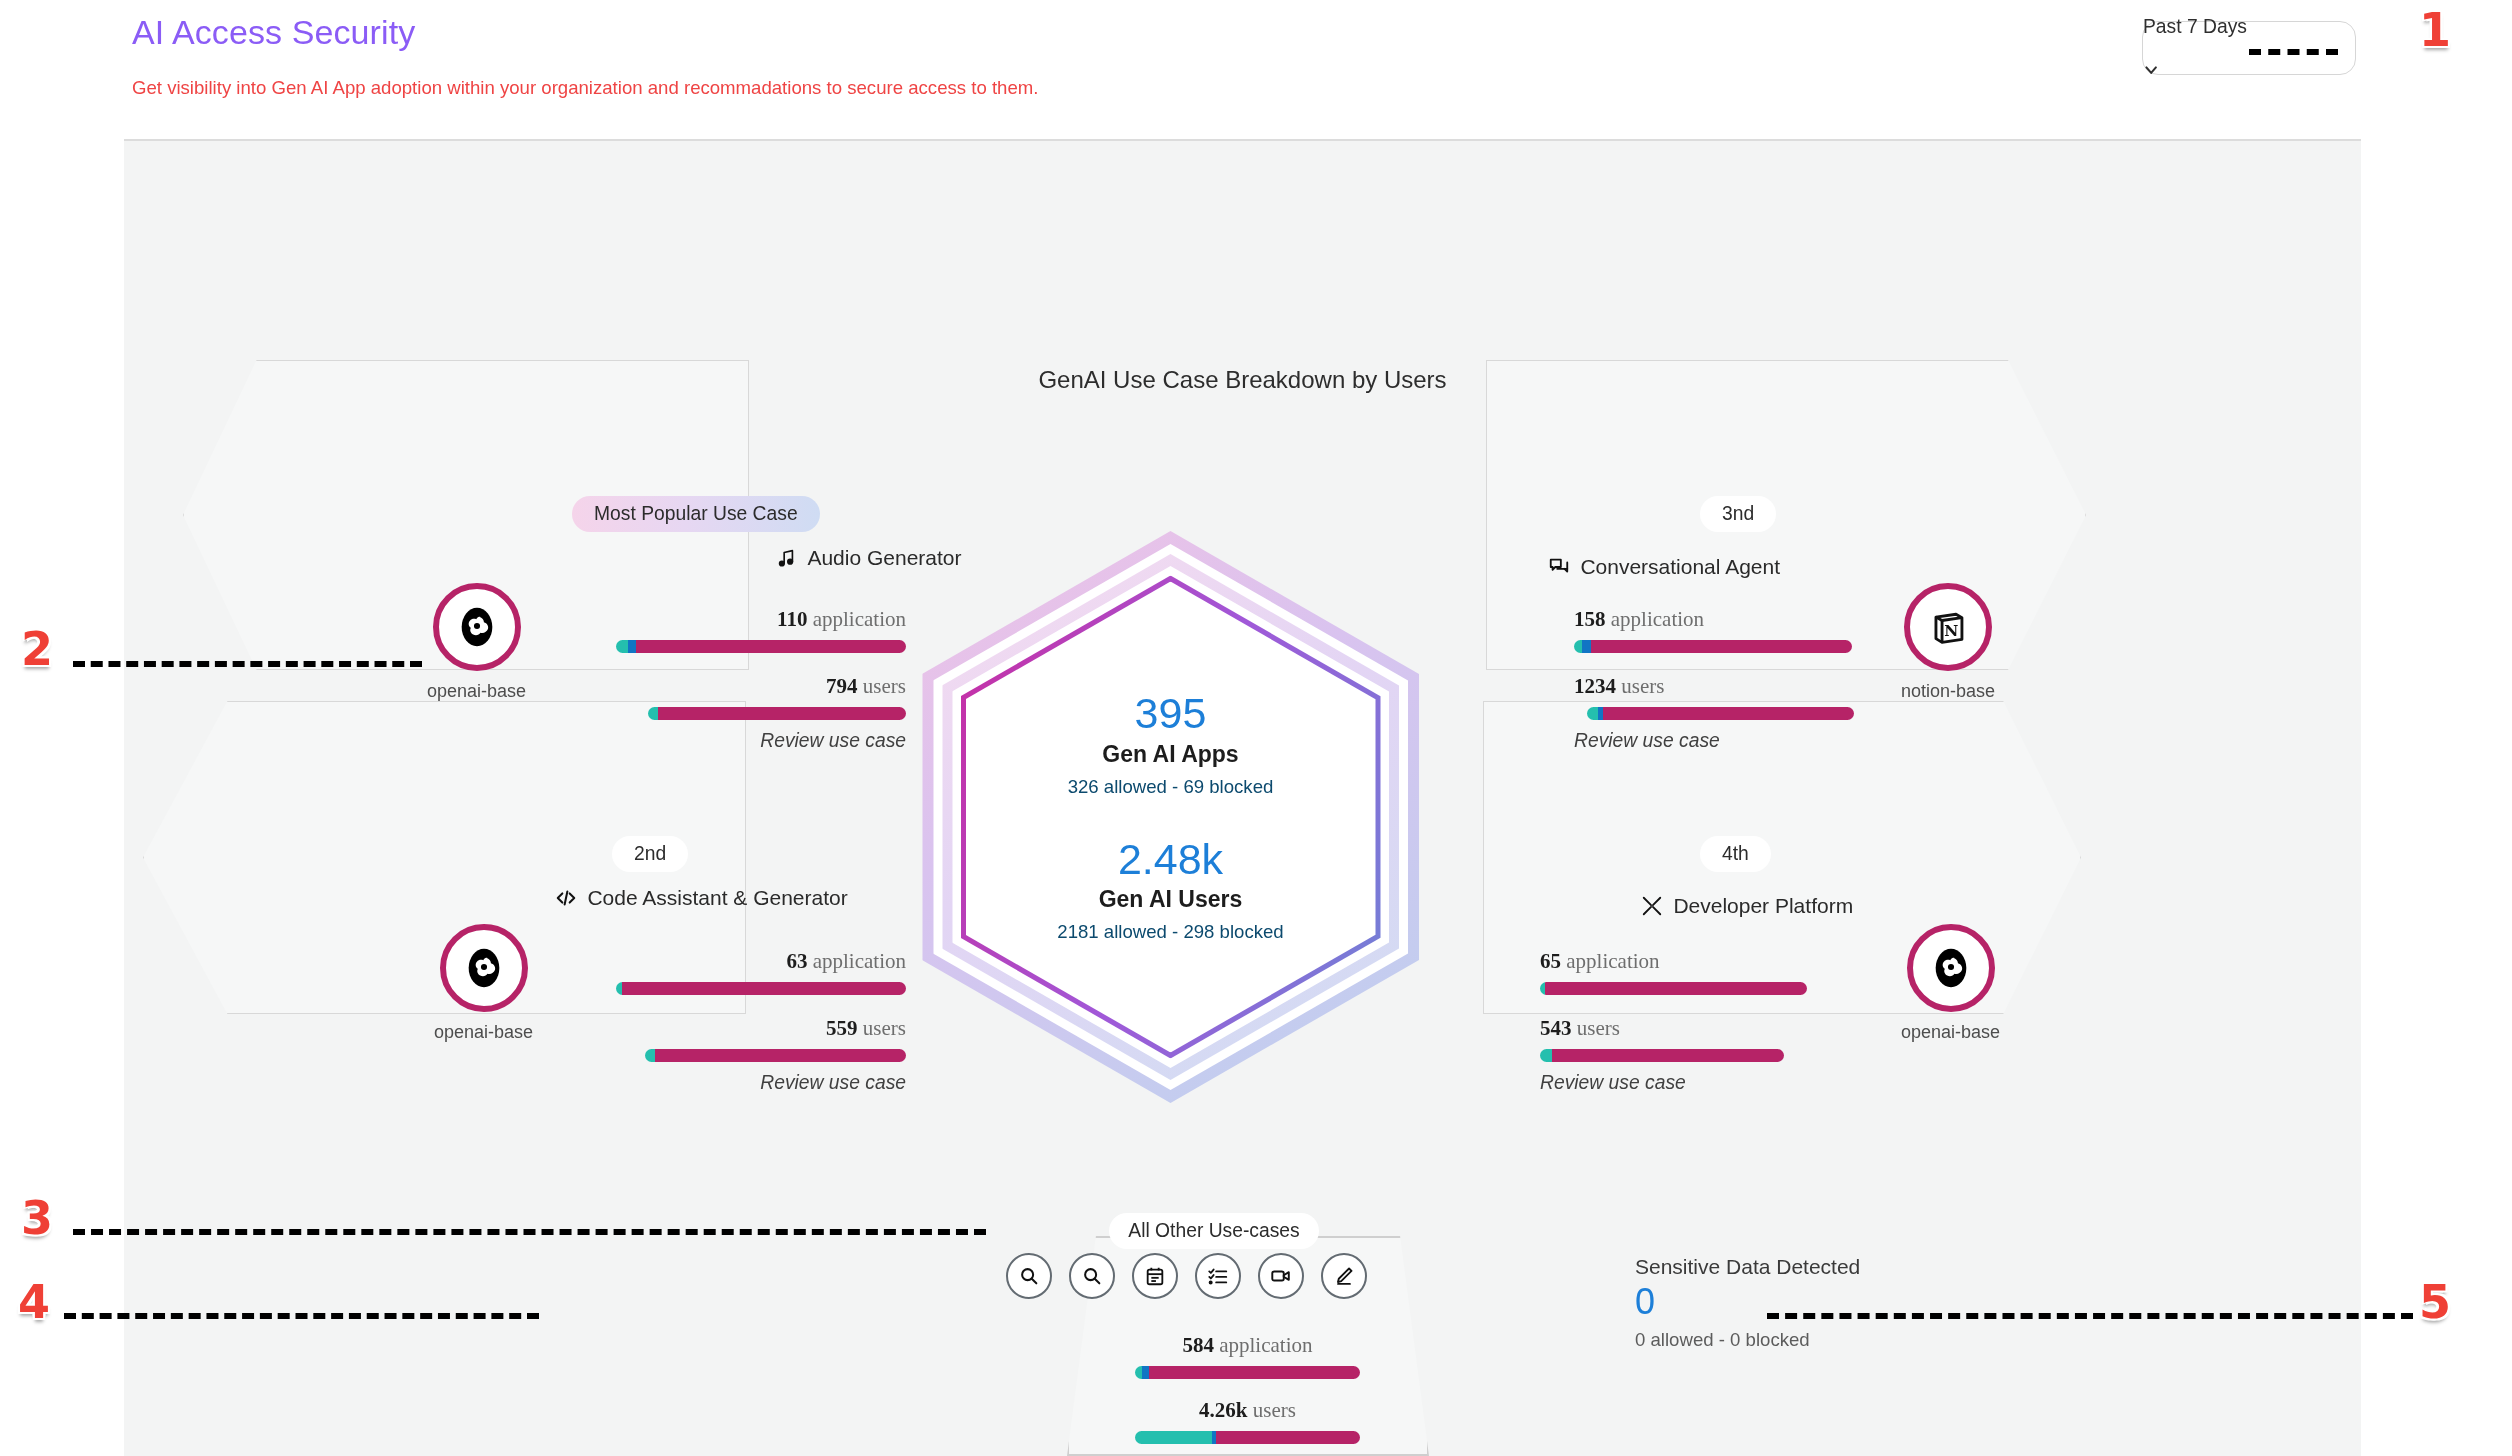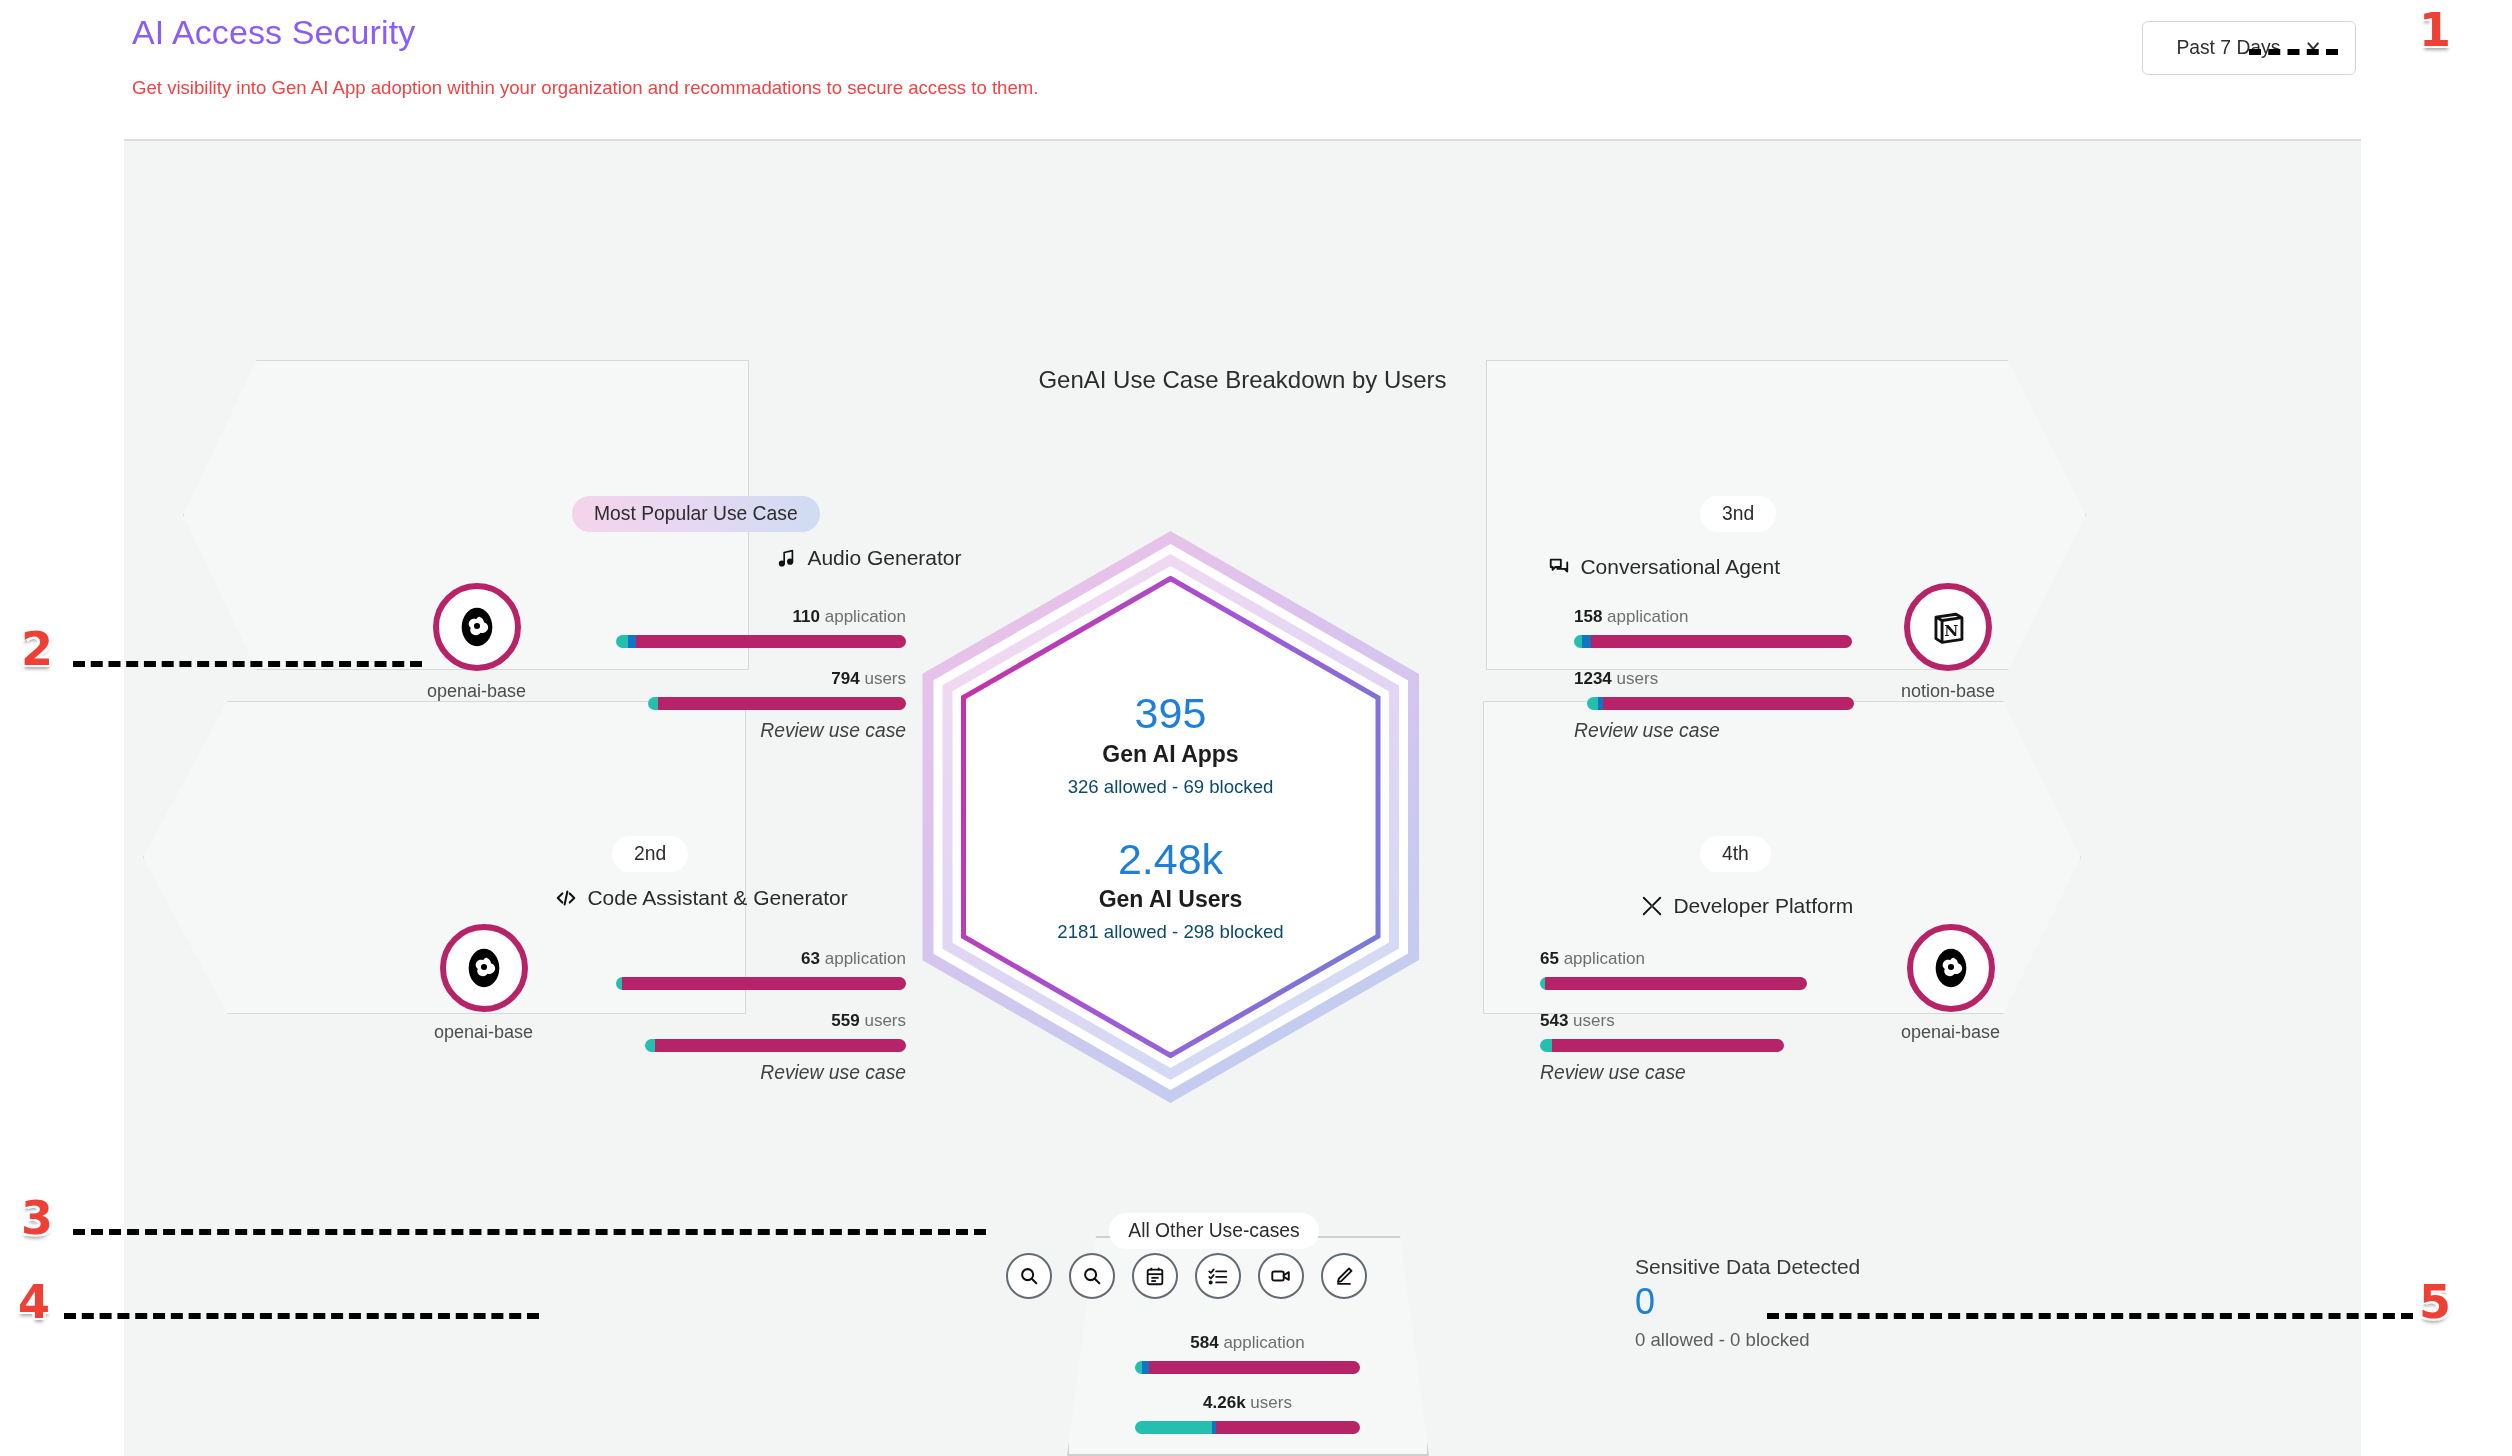--- a/index.html
+++ b/index.html
@@ -17,23 +17,23 @@
     position: absolute; left: 132px; top: 13.4px;
     font-size: 34px; font-weight: 400; color: #8b5cf6; letter-spacing: 0.1px;
   }
   .page-subtitle {
     position: absolute; left: 132px; top: 77px;
     font-size: 18.6px; font-weight: 400; color: #ef4444;
   }
   .range-select {
     position: absolute; left: 2142px; top: 21px;
     width: 214px; height: 54px;
-    border: 1.1px solid #d6d6d6; border-radius: 6px; background: #ffffff;
-    display: flex; align-items: center; justify-content: center; gap: 25px;
-    font-size: 19.3px; color: #2f2f2f; cursor: pointer;
+    border: 1.1px solid #d6d6d6; border-radius: 16px; background: #ffffff;
+    display: flex; justify-content: center; gap: 25px;
+    font-size: 19.3px; color: #2f2f2f; cursor: pointer; flex-direction: column;
   }
   .chev { width: 16.3px; height: 16.3px; position: relative; top: -2.2px; }
 
   
   .panel {
     position: absolute; left: 124px; top: 139px;
     width: 2237px; height: 1318px;
     background: #f3f4f4; border-top: 2.2px solid #dcdcdc;
     overflow: hidden;
   }
@@ -92,21 +92,21 @@
     margin: 0 auto;
   }
   .applabel { margin-top: 10.4px; font-size: 18px; color: #4d4d4d; white-space: nowrap; }
   .a-tl { left: 427px;  top: 583px; }
   .a-bl { left: 434px;  top: 924px; }
   .a-tr { left: 1901px; top: 583px; }
   .a-br { left: 1901px; top: 924px; }
 
   
   .metrics { position: absolute; z-index: 5; }
-  .m-label { font-size: 17px; color: #6e6e6e; white-space: nowrap; }
+  .m-label { font-size: 21px; color: #6e6e6e; white-space: nowrap; font-family: Liberation Serif, serif; }
   .m-label b { color: #1d1d1d; font-weight: 700; }
   .bar { height: 12.6px; border-radius: 6.7px; overflow: hidden; display: flex; margin-top: 8.2px; }
   .seg-teal  { background: #24bfae; height: 100%; }
   .seg-blue  { background: #1175c4; height: 100%; }
   .seg-pink  { background: #b62367; height: 100%; }
   .review {
     font-size: 19.3px; color: #404040; cursor: pointer; margin-top: 10.4px; white-space: nowrap; font-style: italic;
   }
   .m-tl { left: 616px;  top: 607px; width: 290px; text-align: right; }
   .m-bl { left: 616px;  top: 949px; width: 290px; text-align: right; }

